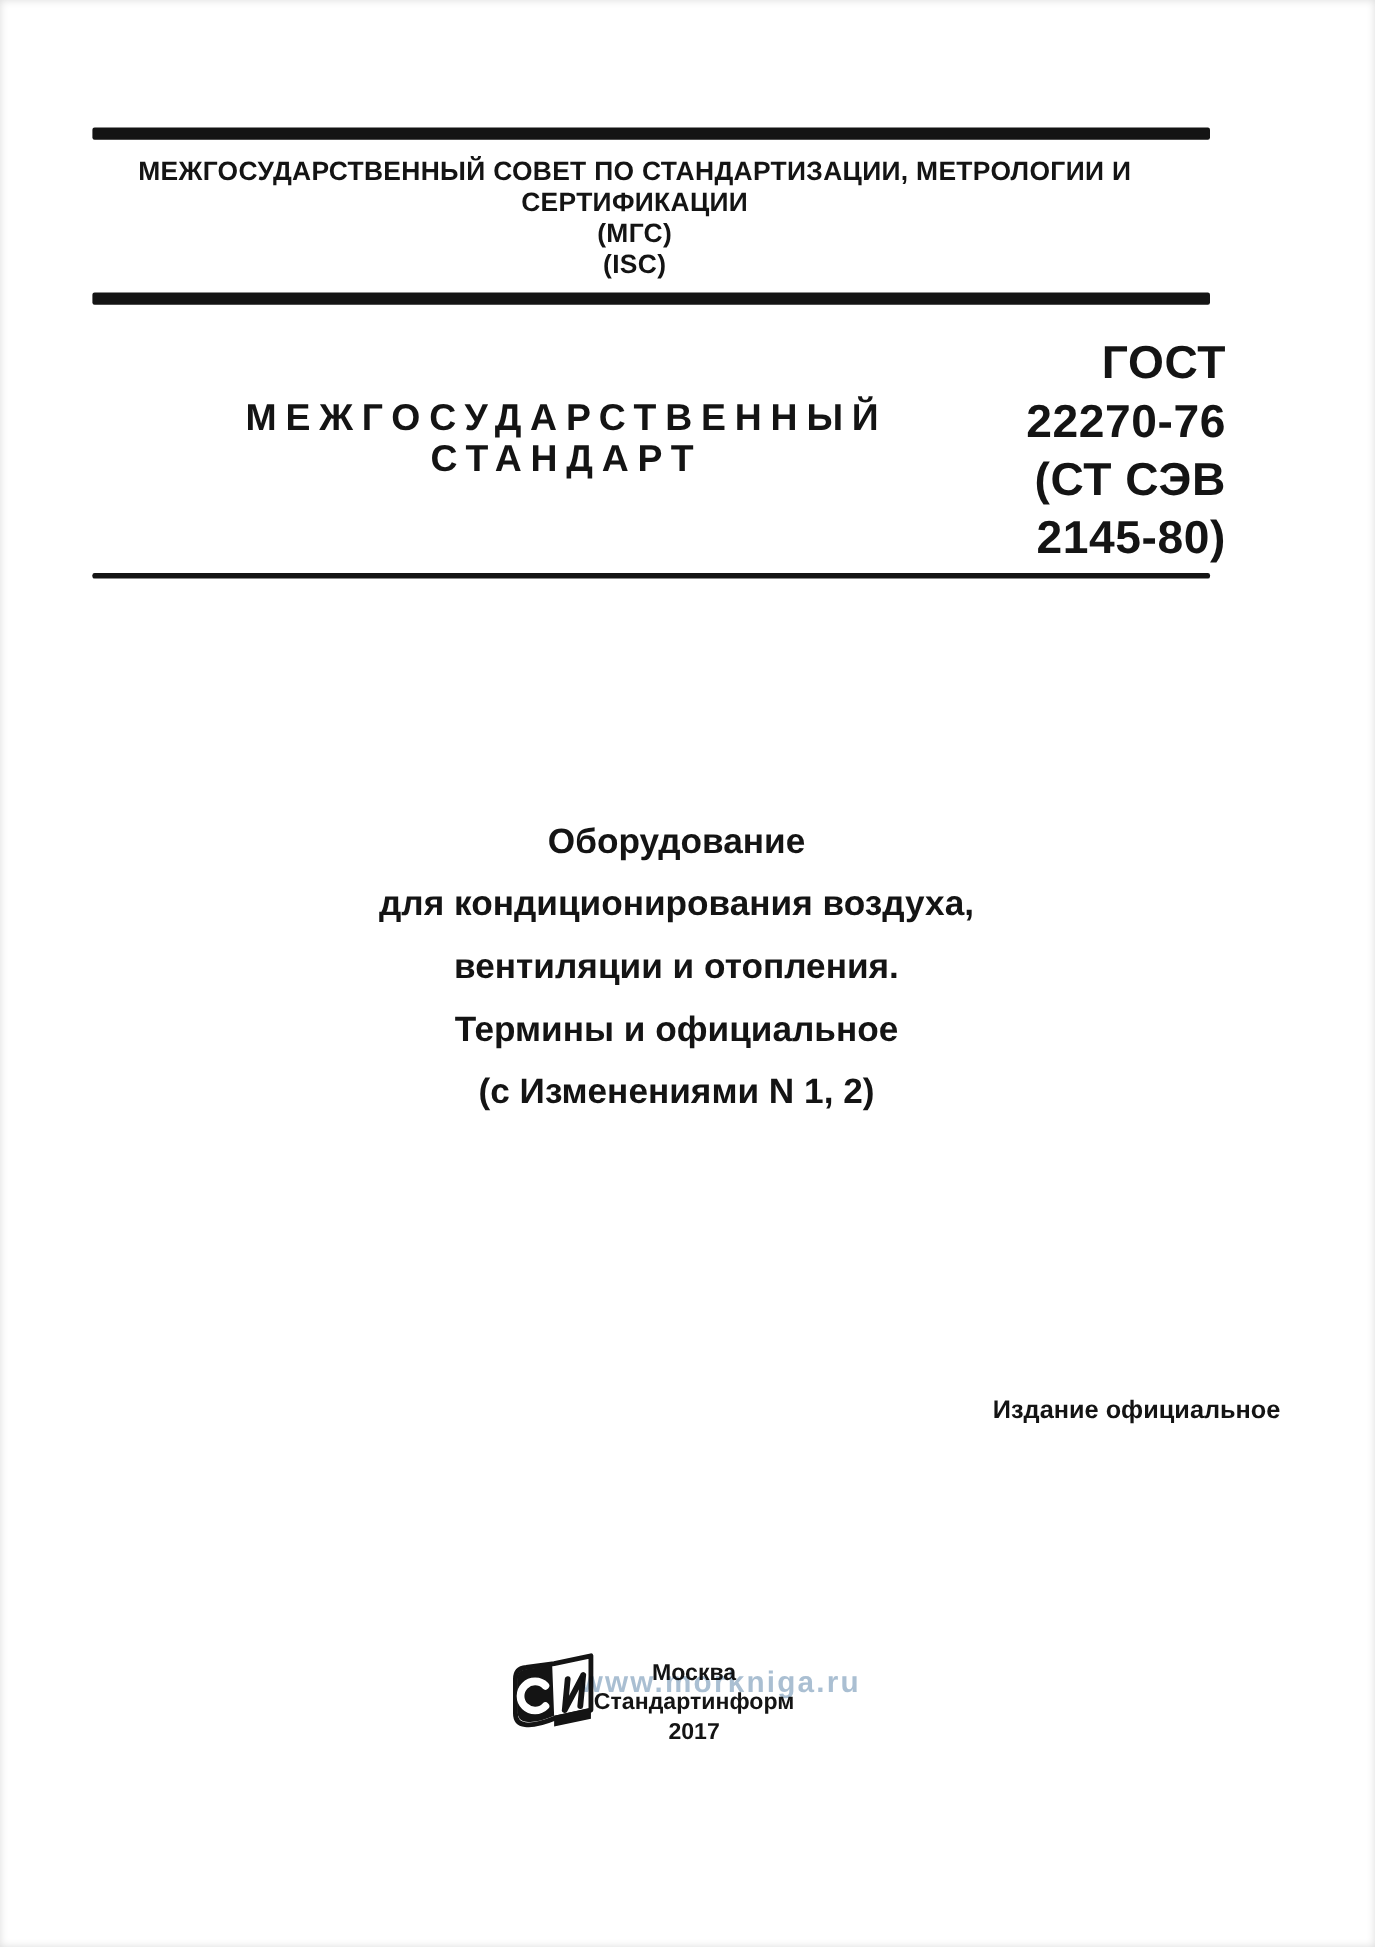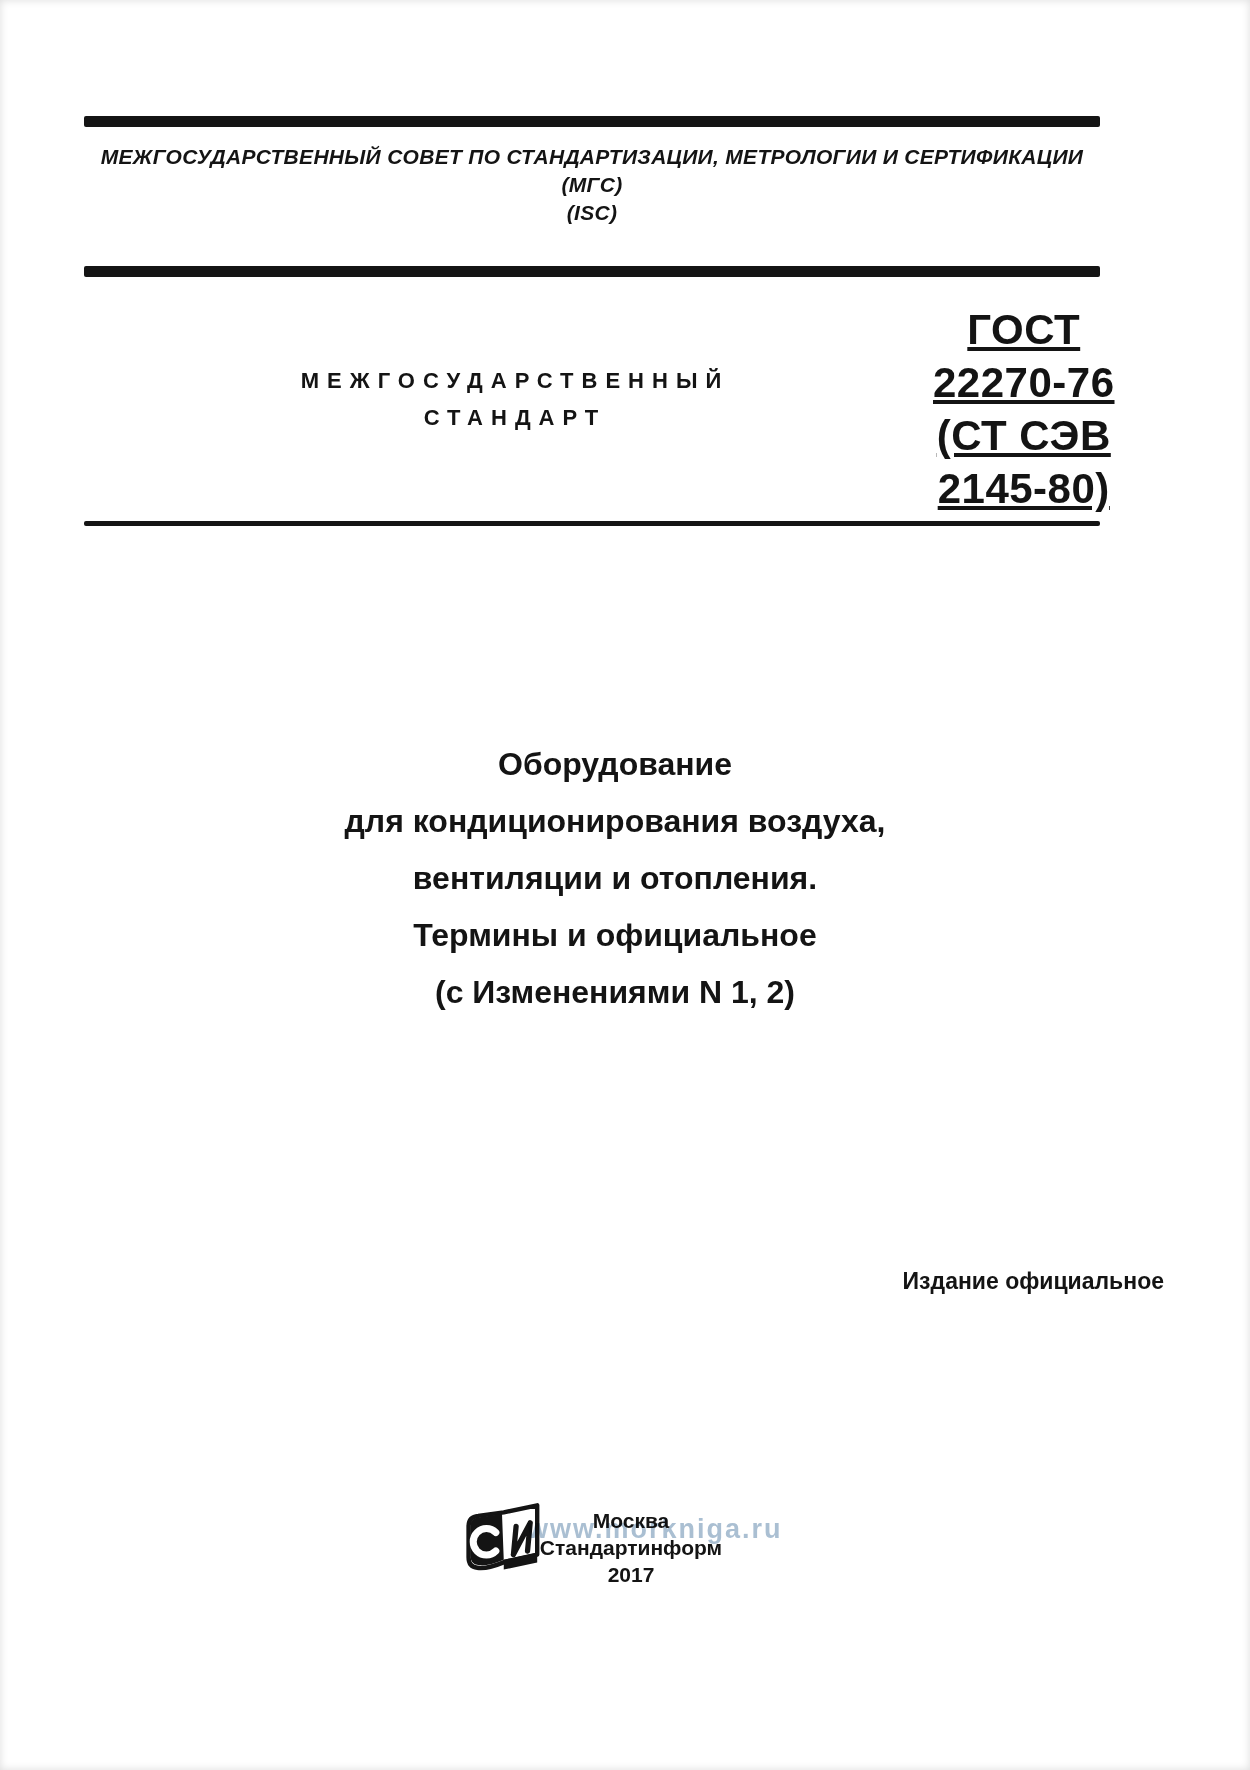--- a/index.html
+++ b/index.html
@@ -23,54 +23,52 @@
     width: 1016px;
     background: #141414;
     border-radius: 2px;
   }
   .rule-top  { top: 116px; height: 11px; }
   .rule-mid  { top: 266px; height: 11px; }
   .rule-thin { top: 521px; height: 5px; }
 
   .council {
     position: absolute;
-    left: 84px;
+    left: 69px;
     top: 143px;
     width: 1016px;
     text-align: center;
     font-weight: bold;
-    font-size: 21px;
+    font-size: 24px;
     line-height: 28px;
     letter-spacing: 0.3px;
-    font-style: italic;
   }
 
   .std-type {
     position: absolute;
     left: 84px;
     top: 362px;
     width: 862px;
     text-align: center;
     font-weight: bold;
-    font-size: 22px;
+    font-size: 34px;
     line-height: 37px;
     letter-spacing: 8px;
   }
 
   .designation {
     position: absolute;
     left: 933px;
     top: 303px;
-    text-align: center;
+    text-align: right;
     font-weight: bold;
     font-size: 42px;
     line-height: 53px;
     letter-spacing: 0.5px;
     white-space: nowrap;
-    text-decoration: underline;
   }
 
   .title-block {
     position: absolute;
     left: 45px;
     top: 736px;
     width: 1140px;
     text-align: center;
     font-weight: bold;
     font-size: 32px;

